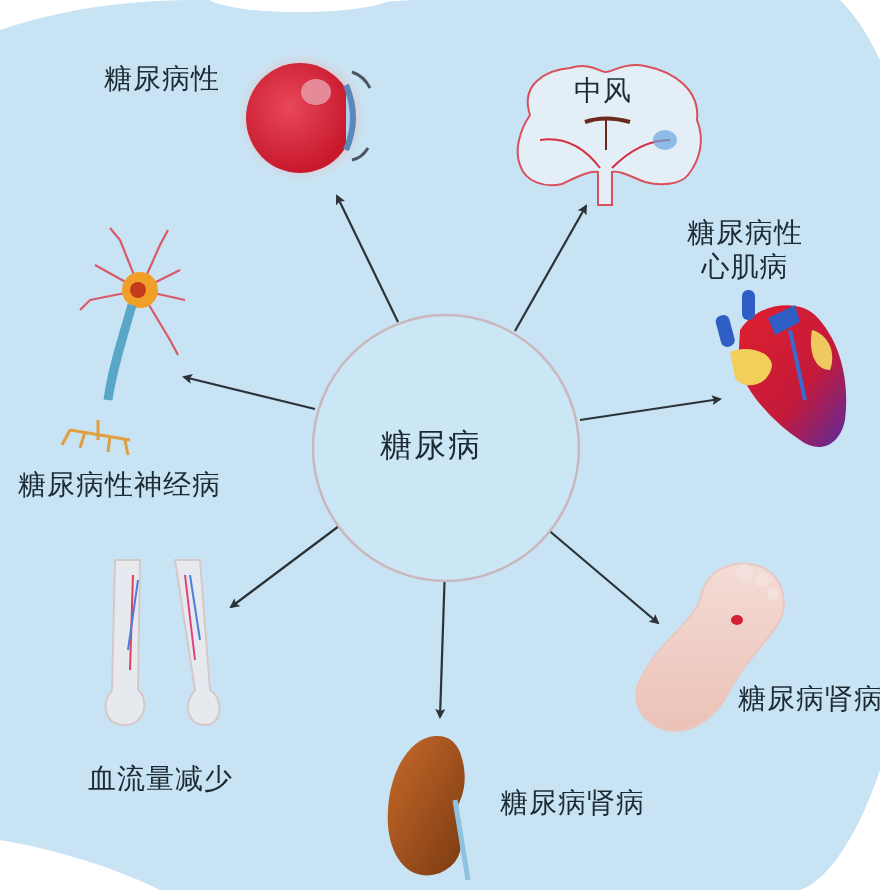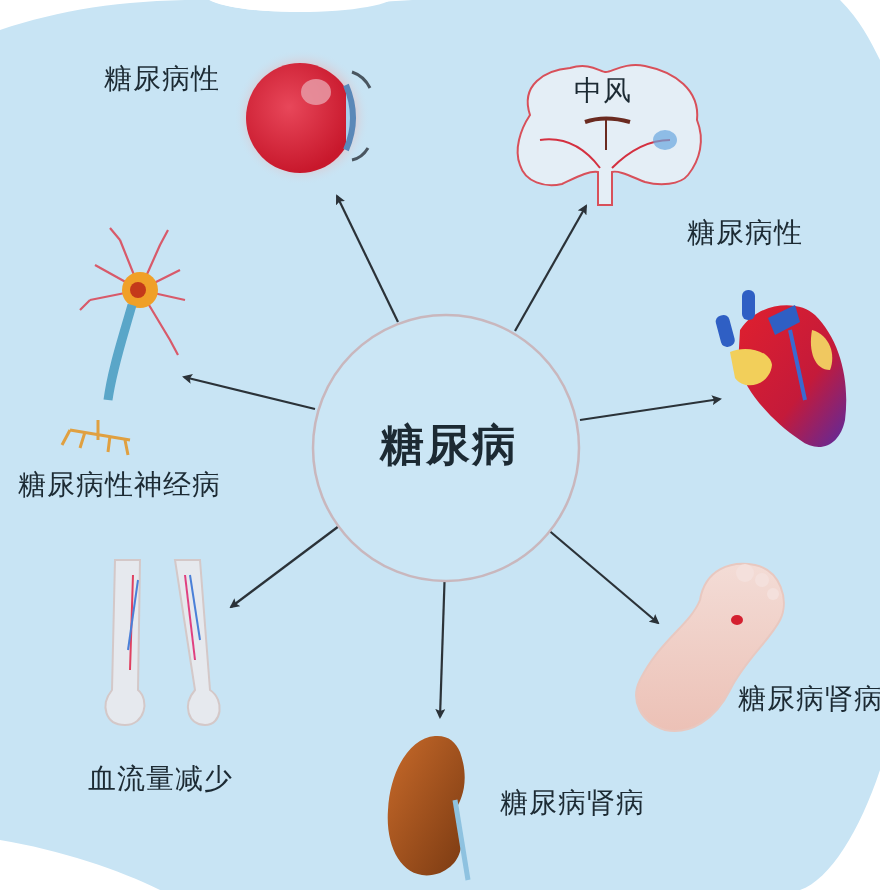--- a/index.html
+++ b/index.html
@@ -1,20 +1,20 @@
 <!DOCTYPE html>
 <html><head>
 <meta charset="utf-8">
 <style>
   html, body { margin:0; padding:0; }
   body { width:880px; height:890px; position:relative; overflow:hidden; background:#ffffff;
          font-family:"DejaVu Sans", "Liberation Sans", sans-serif; }
   #stage { position:absolute; left:0; top:0; width:880px; height:890px; }
   .lbl { position:absolute; color:#1c2a33; font-size:28px; line-height:34px; white-space:nowrap; letter-spacing:1px; }
-  .center-lbl { position:absolute; color:#1c2a33; font-size:44px; line-height:50px; white-space:nowrap; letter-spacing:2px;font-weight:bold; }
+  .center-lbl { position:absolute; color:#1c2a33; font-size:32px; line-height:50px; white-space:nowrap; letter-spacing:2px; }
   .right { text-align:right; }
   .ctr { text-align:center; }
 </style>
 </head>
 <body>
 
 <div id="stage">
   <svg width="880" height="890" viewBox="0 0 880 890" style="position:absolute;left:0;top:0">
     <defs>
       <marker id="ah" markerWidth="10" markerHeight="10" refX="8" refY="5" orient="auto" markerUnits="userSpaceOnUse">
@@ -122,20 +122,21 @@
   </svg>
 
   <div class="lbl right" style="left:40px; top:62px; width:180px;">
     <div>糖尿病性</div>
   </div>
 
   <div class="lbl" style="left:574px; top:30px;margin-top:44px;">中风</div>
 
   <div class="lbl ctr" style="left:670px; top:216px; width:150px;">
     <div>糖尿病性</div>
+    <div>心肌病</div>
   </div>
 
   <div class="lbl" style="left:18px; top:470px;font-family:Liberation Mono, monospace;">糖尿病性神经病</div>
 
   <div class="lbl" style="left:88px; top:762px;">血流量减少</div>
 
   <div class="lbl" style="left:500px; top:786px;">糖尿病肾病</div>
 
   <div class="lbl" style="left:738px; top:682px;">糖尿病肾病</div>
 

